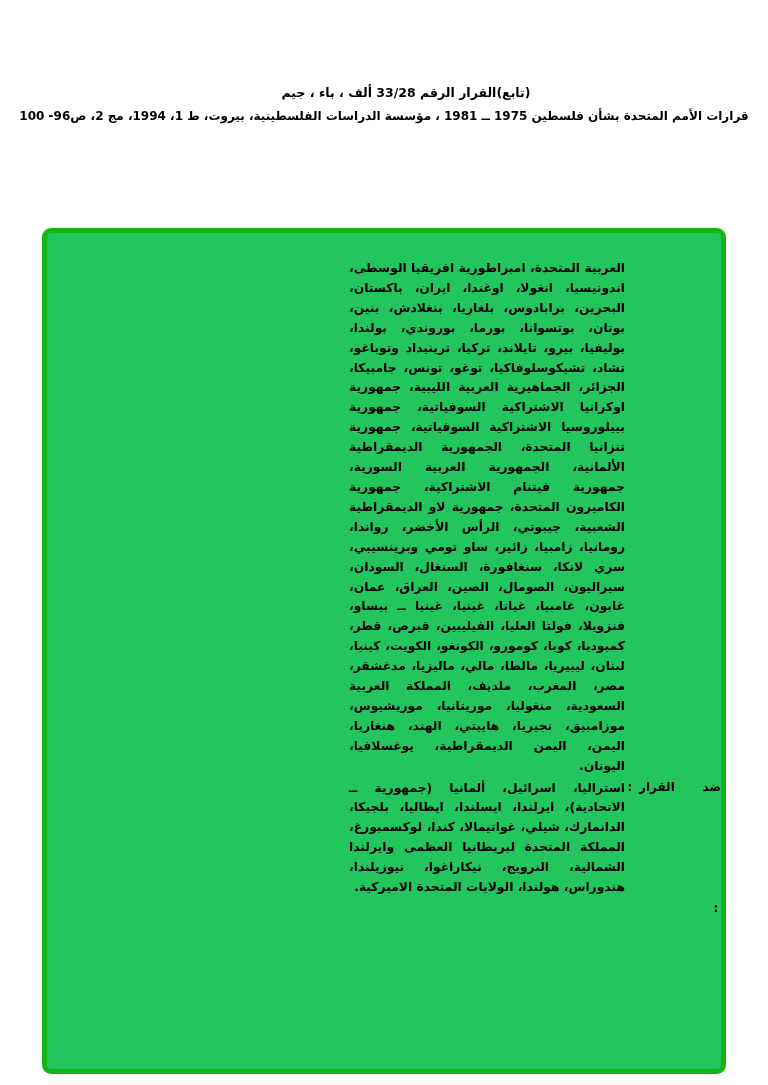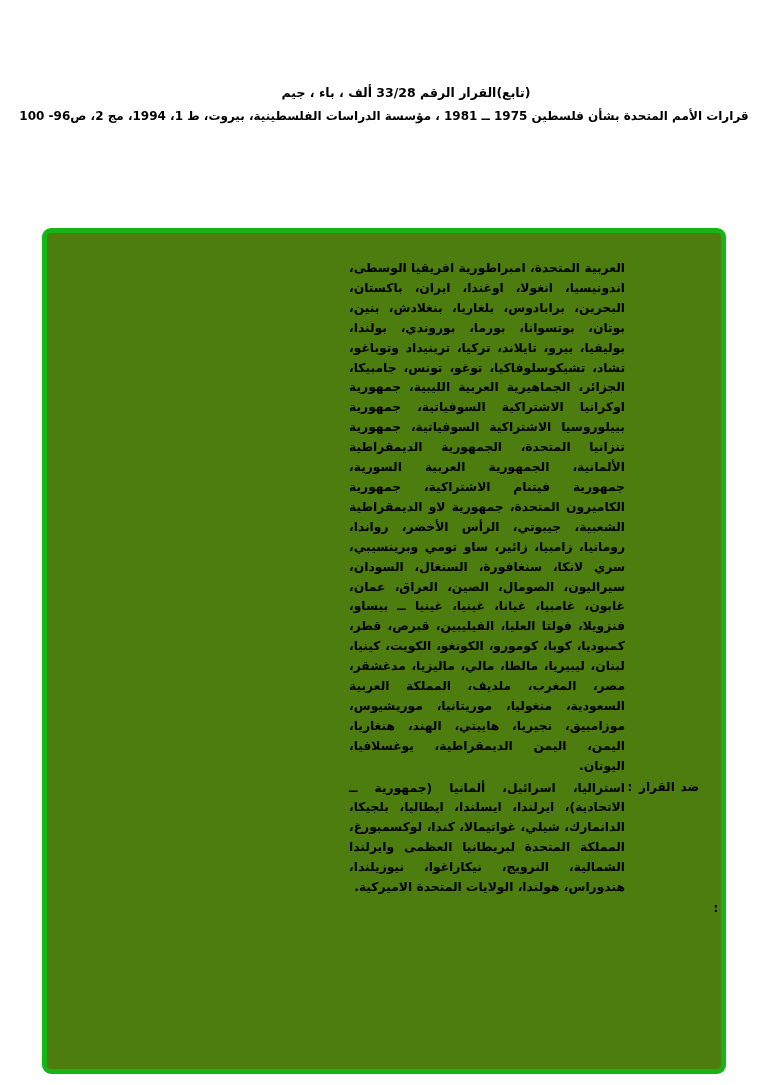--- a/index.html
+++ b/index.html
@@ -40,21 +40,21 @@
   }
   .frame {
     position: absolute;
     top: 144px;
     left: 42px;
     width: 684px;
     height: 846px;
     border: 5px solid #14b514;
     border-radius: 9px;
     box-sizing: border-box;
-    background: #4d7c0f;
+    background: #22c55e;
   }
   .content {
     position: absolute;
     top: 26px;
     left: 0;
     right: 0;
     padding: 0 0 0 0;
   }
   .block {
     display: flex;
@@ -65,21 +65,20 @@
   .block .label {
     width: 86px;
     flex: 0 0 86px;
     font-size: 12px;
     font-weight: bold;
     text-align: justify;
     text-align-last: justify;
     padding-top: 1px;
     box-sizing: border-box;
     padding-left: 4px;
-    padding-right: 22px;
   }
   .block .colon {
     flex: 0 0 10px;
     font-size: 12px;
     font-weight: bold;
     text-align: center;
     padding-top: 1px;
   }
   .block .body {
     flex: 0 0 276px;

